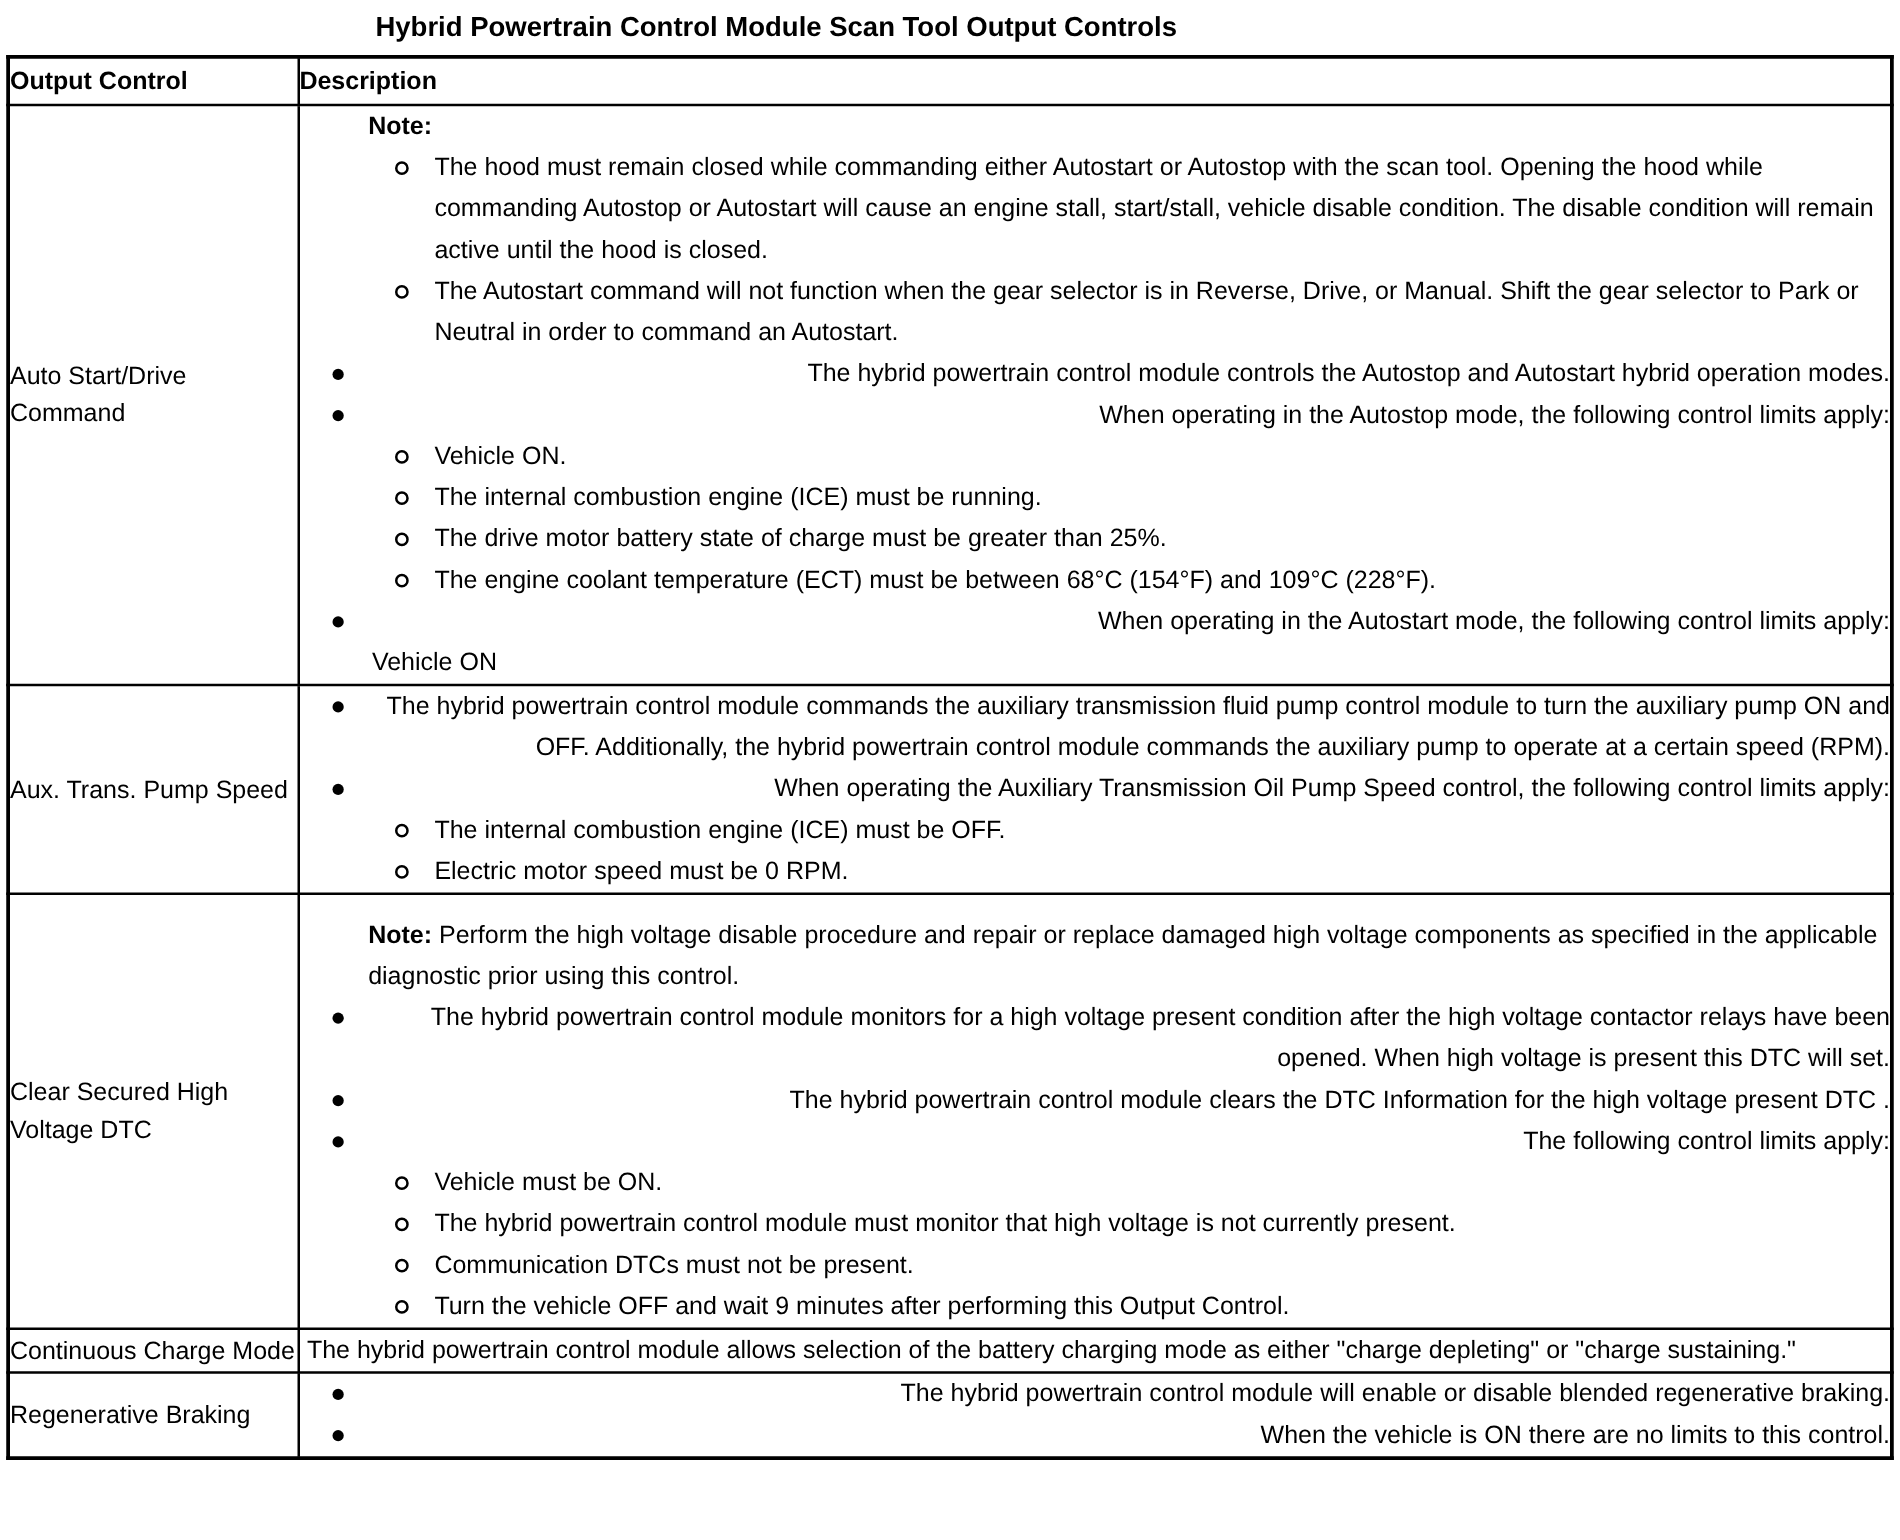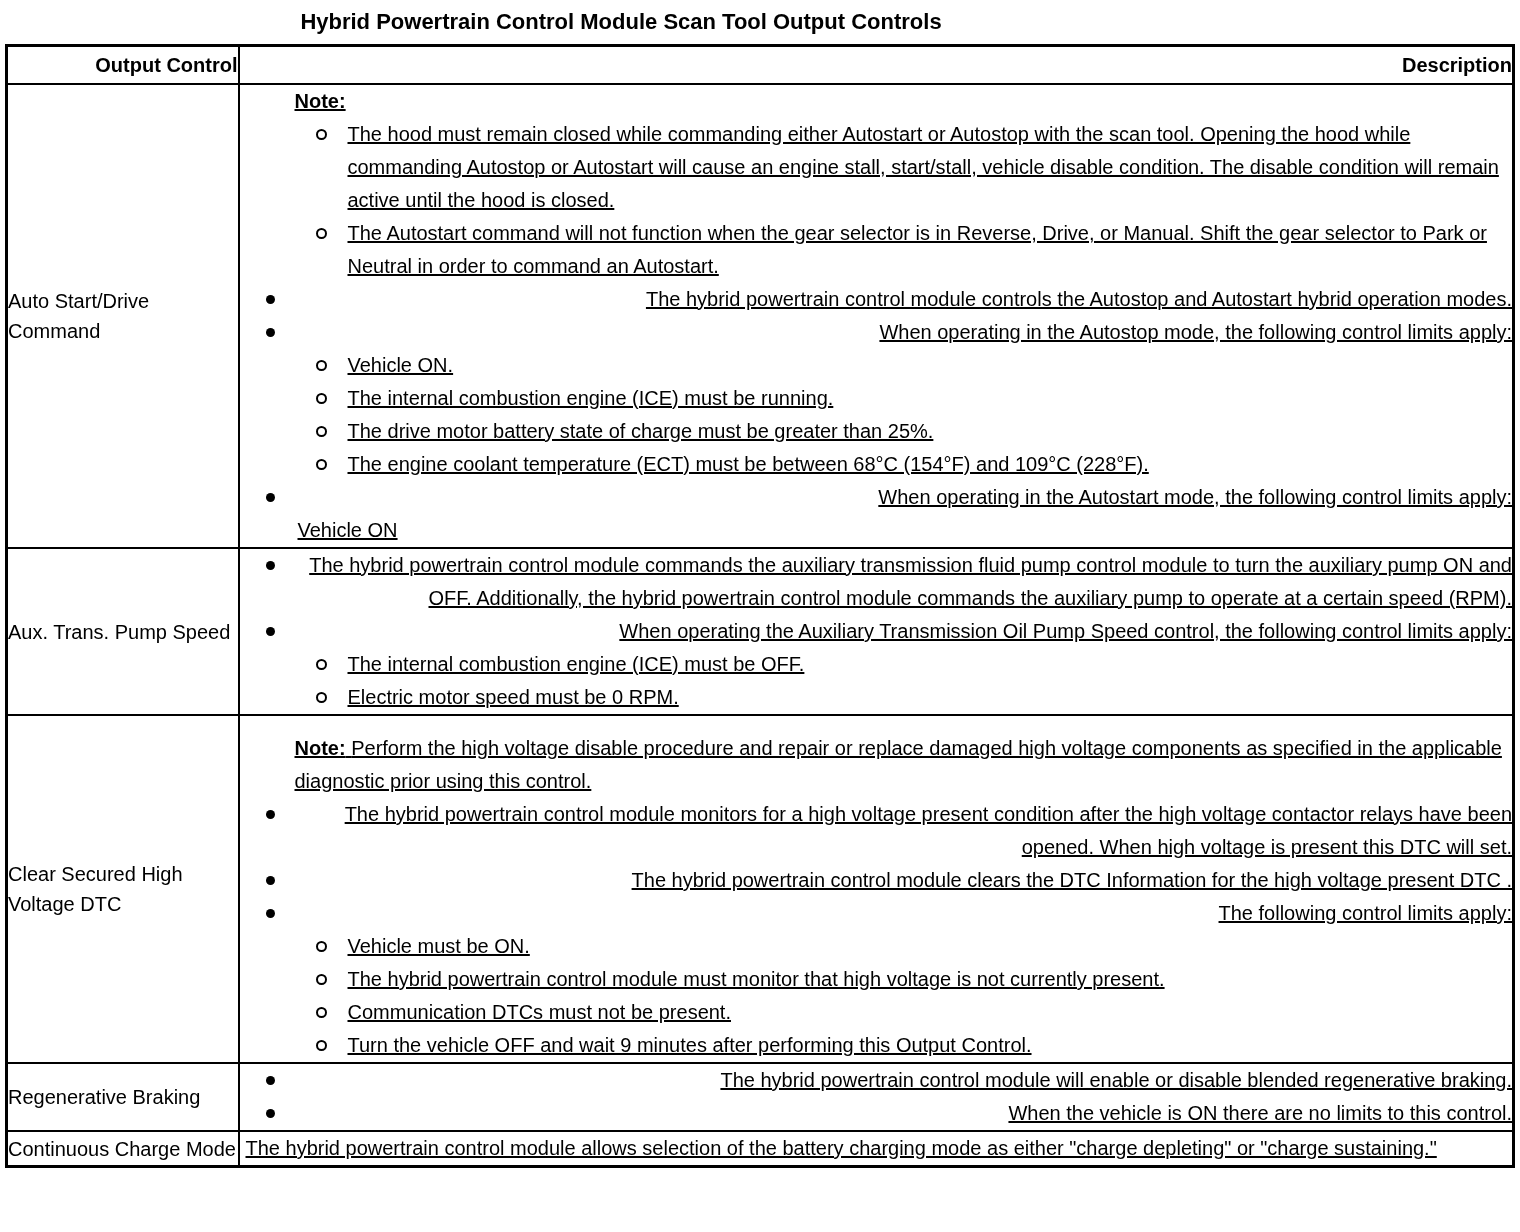--- a/index.html
+++ b/index.html
@@ -30,34 +30,33 @@
   }
   table.spec-table th,
   table.spec-table td {
     border: 2px solid #000000;
     vertical-align: middle;
     padding: 0;
   }
   th.hdr {
     font-weight: bold;
     font-size: 20px;
-    text-align: right;
+    text-align: left;
     height: 36px;
     line-height: 30px;
     padding: 2px 4px;
   }
   td.control-cell {
     padding: 4px 6px 4px 8px;
     line-height: 30px;
     vertical-align: middle;
   }
   td.desc-cell {
     padding: 5px 12px 5px 0;
     vertical-align: middle;
-    text-decoration: underline;
   }
   .item {
     position: relative;
     line-height: 33px;
   }
   .item .marker {
     position: absolute;
     display: inline-block;
   }
   .marker.bullet {
@@ -142,30 +141,30 @@
             <div class="item bullet"><span class="marker bullet"></span><span>The hybrid powertrain control module clears the DTC Information for the high voltage present DTC .</span></div>
             <div class="item bullet"><span class="marker bullet"></span><span>The following control limits apply:</span></div>
             <div class="item circle"><span class="marker circle"></span><span>Vehicle must be ON.</span></div>
             <div class="item circle"><span class="marker circle"></span><span>The hybrid powertrain control module must monitor that high voltage is not currently present.</span></div>
             <div class="item circle"><span class="marker circle"></span><span>Communication DTCs must not be present.</span></div>
             <div class="item circle"><span class="marker circle"></span><span>Turn the vehicle OFF and wait 9 minutes after performing this Output Control.</span></div>
           </td>
         </tr>
         <tr>
           <td class="control-cell">
+            <div>Continuous Charge Mode</div>
+          </td>
+          <td class="desc-cell">
+            <div class="item plain"><span>The hybrid powertrain control module allows selection of the battery charging mode as either "charge depleting" or "charge sustaining."</span></div>
+          </td>
+        </tr>
+        <tr>
+          <td class="control-cell">
             <div>Regenerative Braking</div>
           </td>
           <td class="desc-cell">
             <div class="item bullet"><span class="marker bullet"></span><span>The hybrid powertrain control module will enable or disable blended regenerative braking.</span></div>
             <div class="item bullet"><span class="marker bullet"></span><span>When the vehicle is ON there are no limits to this control.</span></div>
           </td>
         </tr>
-        <tr>
-          <td class="control-cell">
-            <div>Continuous Charge Mode</div>
-          </td>
-          <td class="desc-cell">
-            <div class="item plain"><span>The hybrid powertrain control module allows selection of the battery charging mode as either "charge depleting" or "charge sustaining."</span></div>
-          </td>
-        </tr>
       </tbody>
   </table>
 </div>
 
 </body></html>

